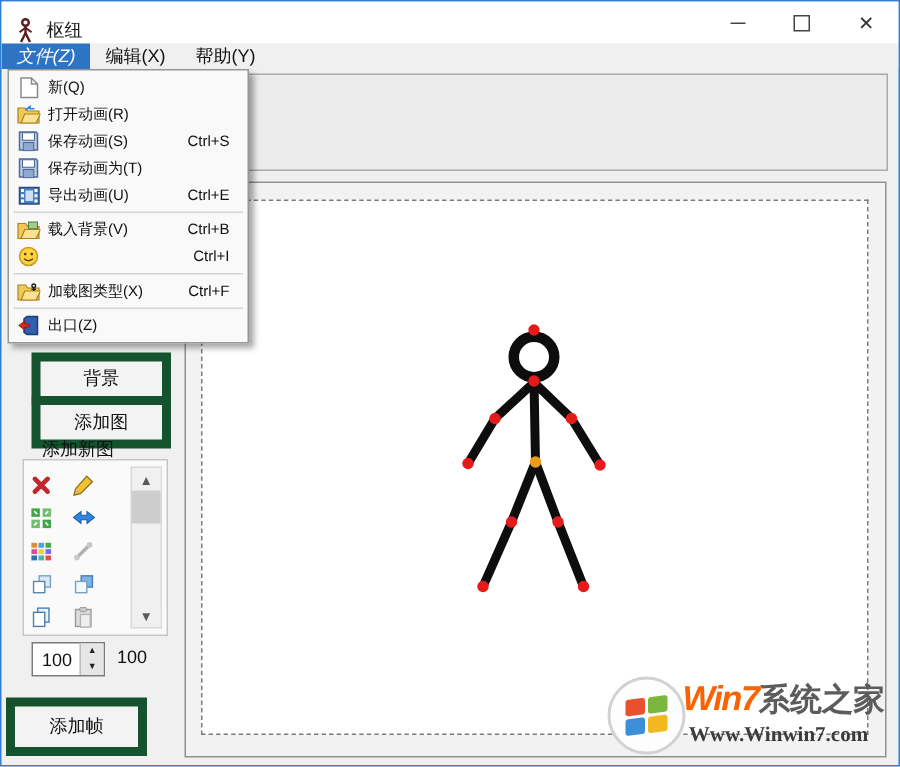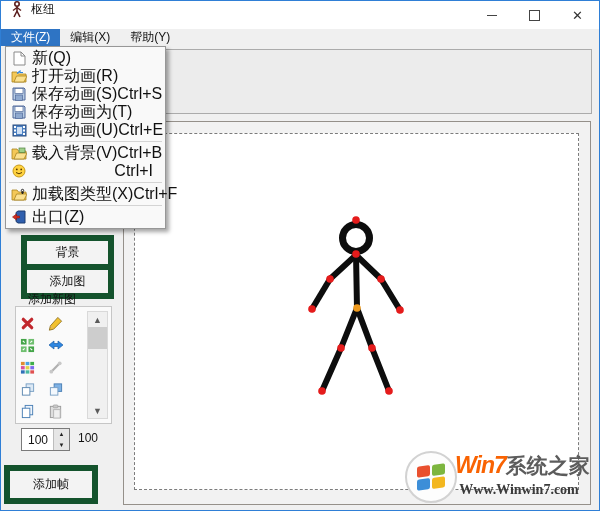--- a/index.html
+++ b/index.html
@@ -1,35 +1,35 @@
 <!DOCTYPE html>
 <html><head>
 <meta charset="utf-8">
 <style>
   html,body{margin:0;padding:0;}
   body{font-family:"Liberation Sans",sans-serif;-webkit-font-smoothing:antialiased;}
   .window{position:relative;width:598px;height:509px;background:#f0f0f0;border:1px solid #2f7fd6;overflow:hidden;}
 
   
-  .titlebar{position:absolute;left:0;top:0;width:100%;height:28px;background:#ffffff;display:flex;align-items:flex-start;}
+  .titlebar{position:absolute;left:0;top:0;width:100%;height:28px;background:#ffffff;display:flex;align-items:flex-end;}
   .app-icon{margin:0 7px 0 9px;display:flex;}
   .title-text{font-size:12px;color:#1a1a1a;}
   .caption-buttons{position:absolute;right:0;top:0;height:28px;display:flex;}
   .cap-btn{width:43px;height:28px;display:flex;align-items:center;justify-content:center;color:#333;font-size:13px;}
   .glyph-min{display:block;width:10px;border-top:1px solid #444;}
   .glyph-max{display:block;width:9px;height:9px;border:1px solid #444;}
 
   
   .menubar{position:absolute;left:0;top:28px;width:100%;height:17px;background:#f0f0f0;display:flex;font-size:12px;}
   .menubar-item{padding:1px 10px 2px 10px;color:#111;display:flex;align-items:center;}
-  .menubar-item.active{background:#2e74c4;color:#fff;}
+  .menubar-item.active{background:#2e74c4;color:#fff;font-style:italic;}
 
   
   .dropdown{position:absolute;left:4px;top:45px;width:159px;background:#f9f9f9;border:1px solid #979797;box-shadow:3px 3px 4px rgba(0,0,0,0.35);z-index:50;padding:2px 0;}
-  .menu-item{height:18px;display:flex;align-items:center;font-size:16px;color:#111;}
+  .menu-item{height:18px;display:flex;align-items:center;font-size:10px;color:#111;}
   .menu-item .mi-icon{width:16px;height:16px;margin:0 5px 0 5px;flex:0 0 16px;display:flex;align-items:center;justify-content:center;}
   .menu-item .mi-label{white-space:nowrap;}
   .menu-item .mi-shortcut{margin-left:auto;margin-right:12px;white-space:nowrap;}
   .menu-sep{height:1px;background:#d4d4d4;margin:2px 3px;}
 
   
   .side-btn{position:absolute;background:#f3f3f3;border:6px solid #14532d;font-size:12px;color:#111;display:flex;align-items:center;justify-content:center;}
   .btn-background{left:20px;top:234px;width:81px;height:23px;}
   .btn-addfigure{left:20px;top:263px;width:81px;height:23px;}
   .lbl-addnew{position:absolute;left:14px;top:290px;font-size:12px;color:#111;margin-left:13px;}

